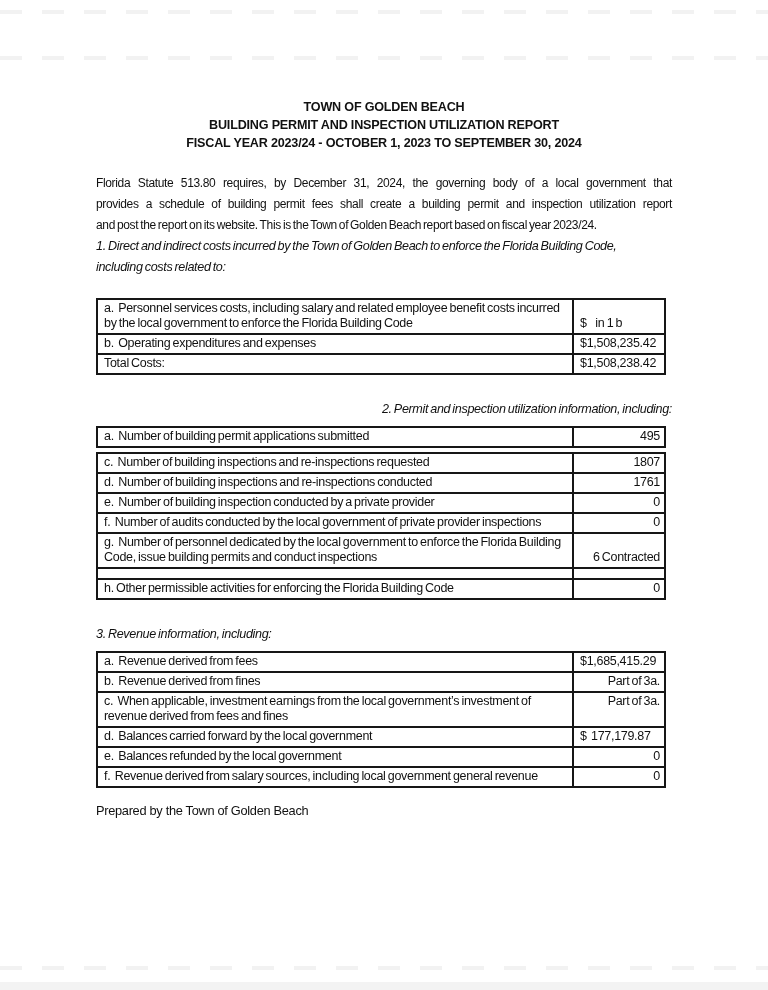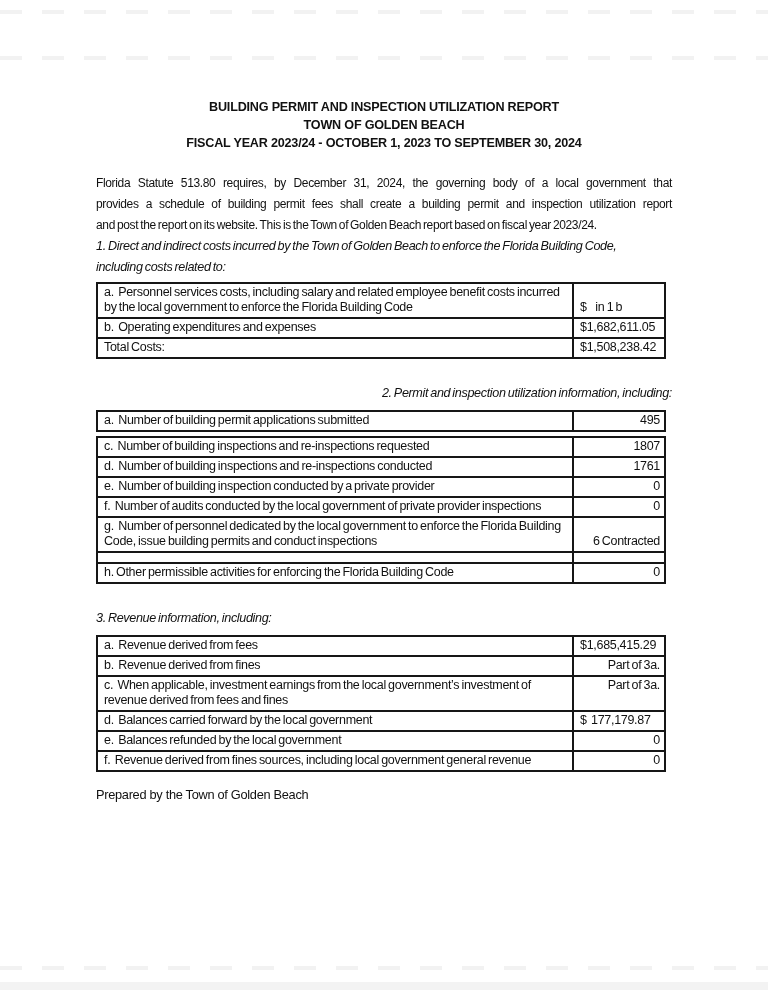--- a/index.html
+++ b/index.html
@@ -32,21 +32,21 @@
   td{
     border:2px solid #161616;
     font-size:12.5px;line-height:15px;letter-spacing:-0.3px;word-spacing:-1px;
     padding:1px 4px 2px 6px;vertical-align:top;overflow:hidden;
   }
   td.label{width:464px;white-space:pre-wrap;}
   td.value{text-align:right;white-space:pre-wrap;}
   td.value.left{text-align:left;}
   td.v-bottom{vertical-align:bottom;}
   tr.spacer td{height:9px;padding:0;}
-  .tbl1{margin-top:4px;}
+  .tbl1{margin-top:20px;}
   .tbl2a{margin-top:6px;}
   .tbl2b{margin-top:4px;}
   .tbl3{margin-top:6px;}
 
   
   .footer-note{margin-top:15px;font-size:12.8px;letter-spacing:-0.3px;font-weight:400;white-space:nowrap;}
 
   
   .scan-dash{position:absolute;left:0;right:0;height:4px;pointer-events:none;
     background:repeating-linear-gradient(90deg,#f2f2f2 0 22px,#ffffff 22px 42px);}
@@ -55,22 +55,22 @@
 </head>
 <body>
 
 <div class="page">
   <div class="scan-dash" style="top:10px"></div>
   <div class="scan-dash" style="top:56px"></div>
 
   <div class="content">
 
     <div class="doc-header">
+        <div class="t-line">TOWN OF GOLDEN BEACH</div>
         <div class="t-line">BUILDING PERMIT AND INSPECTION UTILIZATION REPORT</div>
-        <div class="t-line">TOWN OF GOLDEN BEACH</div>
         <div class="t-line">FISCAL YEAR 2023/24 - OCTOBER 1, 2023 TO SEPTEMBER 30, 2024</div>
       </div>
 
     <div class="intro">
         <div class="line">Florida Statute 513.80 requires, by December 31, 2024, the governing body of a local government that</div>
         <div class="line">provides a schedule of building permit fees shall create a building permit and inspection utilization report</div>
         <div class="line">and post the report on its website.  This is the Town of Golden Beach report based on fiscal year 2023/24.</div>
       </div>
 
     <div class="sec-heading h1x">
@@ -79,21 +79,21 @@
       </div>
 
     <table class="tbl1">
         <tbody>
           <tr>
             <td class="label">a.  Personnel services costs, including salary and related employee benefit costs incurred by the local government to enforce the Florida Building Code</td>
             <td class="value left v-bottom">$    in 1 b</td>
           </tr>
           <tr>
             <td class="label">b.  Operating expenditures and expenses</td>
-            <td class="value left">$1,682,611.05</td>
+            <td class="value left">$1,508,235.42</td>
           </tr>
           <tr>
             <td class="label">Total Costs:</td>
             <td class="value left">$1,508,238.42</td>
           </tr>
         </tbody>
       </table>
 
     <div class="sec-heading h2x">
       <div class="line">2.  Permit and inspection utilization information, including:</div>
@@ -160,21 +160,21 @@
           </tr>
           <tr>
             <td class="label">d.  Balances carried forward by the local government</td>
             <td class="value left">$  177,179.87</td>
           </tr>
           <tr>
             <td class="label">e.  Balances refunded by the local government</td>
             <td class="value">0</td>
           </tr>
           <tr>
-            <td class="label">f.  Revenue derived from fines sources, including local government general revenue</td>
+            <td class="label">f.  Revenue derived from salary sources, including local government general revenue</td>
             <td class="value">0</td>
           </tr>
         </tbody>
       </table>
 
     <div class="footer-note">Prepared by the Town of Golden Beach</div>
 
   </div>
 
   <div class="scan-dash" style="bottom:20px"></div>

